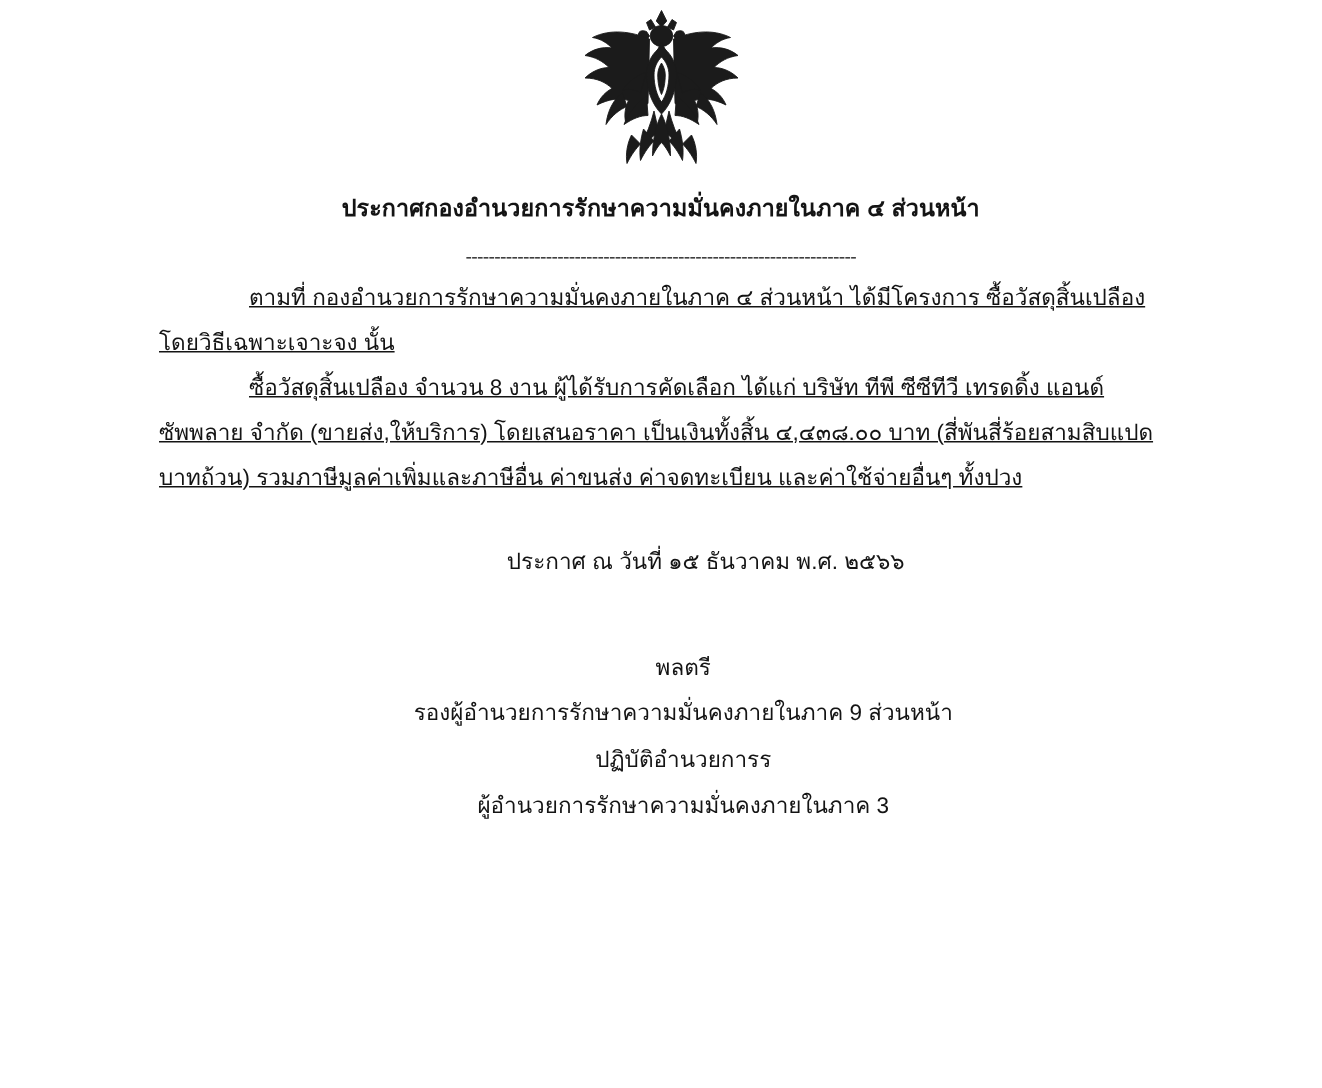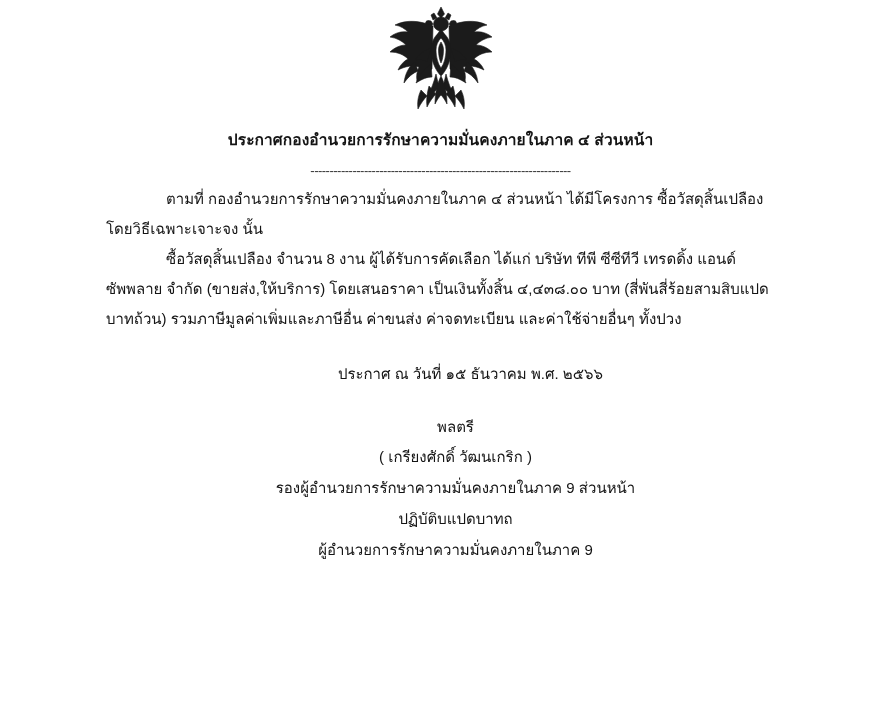--- a/index.html
+++ b/index.html
@@ -62,37 +62,38 @@
     margin: 6px 0 0 0;
     padding: 0 100px 0 106px;
   }
   .para {
     font-size: 15px;
     line-height: 2.0;
     color: #141414;
   }
   .indent {
     text-indent: 60px;
+    text-decoration: underline;
   }
   .para + .para {
     margin-top: 0;
   }
 
   
   .date-line {
     margin-top: 28px;
     text-align: center;
     font-size: 15px;
     color: #141414;
     padding-left: 60px;
   }
 
   
   .sign-block {
-    margin-top: 26px;
+    margin-top: 45px;
     text-align: center;
     padding-left: 30px;
   }
   .sign-line {
     font-size: 15px;
     line-height: 2.05;
     color: #141414;
   }
   .sign-name {
     padding-left: 0;
@@ -155,19 +156,18 @@
 
   <div class="body-block">
     <div class="para indent">ตามที่ กองอำนวยการรักษาความมั่นคงภายในภาค ๔ ส่วนหน้า  ได้มีโครงการ ซื้อวัสดุสิ้นเปลือง โดยวิธีเฉพาะเจาะจง  นั้น</div>
     <div class="para indent">ซื้อวัสดุสิ้นเปลือง จำนวน 8 งาน ผู้ได้รับการคัดเลือก ได้แก่ บริษัท ทีพี ซีซีทีวี เทรดดิ้ง แอนด์ ซัพพลาย จำกัด (ขายส่ง,ให้บริการ) โดยเสนอราคา เป็นเงินทั้งสิ้น ๔,๔๓๘.๐๐ บาท (สี่พันสี่ร้อยสามสิบแปดบาทถ้วน) รวมภาษีมูลค่าเพิ่มและภาษีอื่น ค่าขนส่ง ค่าจดทะเบียน และค่าใช้จ่ายอื่นๆ ทั้งปวง</div>
   </div>
 
   <div class="date-line">ประกาศ ณ วันที่  ๑๕ ธันวาคม พ.ศ. ๒๕๖๖</div>
 
   <div class="sign-block">
     <div class="sign-line sign-name">พลตรี</div>
-    <div class="sign-line">( เกรียงศักดิ์  วัฒนเกริก )</div>
     <div class="sign-line">รองผู้อำนวยการรักษาความมั่นคงภายในภาค 9 ส่วนหน้า</div>
-    <div class="sign-line">ปฏิบัติบแปดบาทถ</div>
-    <div class="sign-line">ผู้อำนวยการรักษาความมั่นคงภายในภาค 9</div>
+    <div class="sign-line">ปฏิบัติอำนวยการร</div>
+    <div class="sign-line">ผู้อำนวยการรักษาความมั่นคงภายในภาค 3</div>
   </div>
 
 </div>
 
 </body></html>

